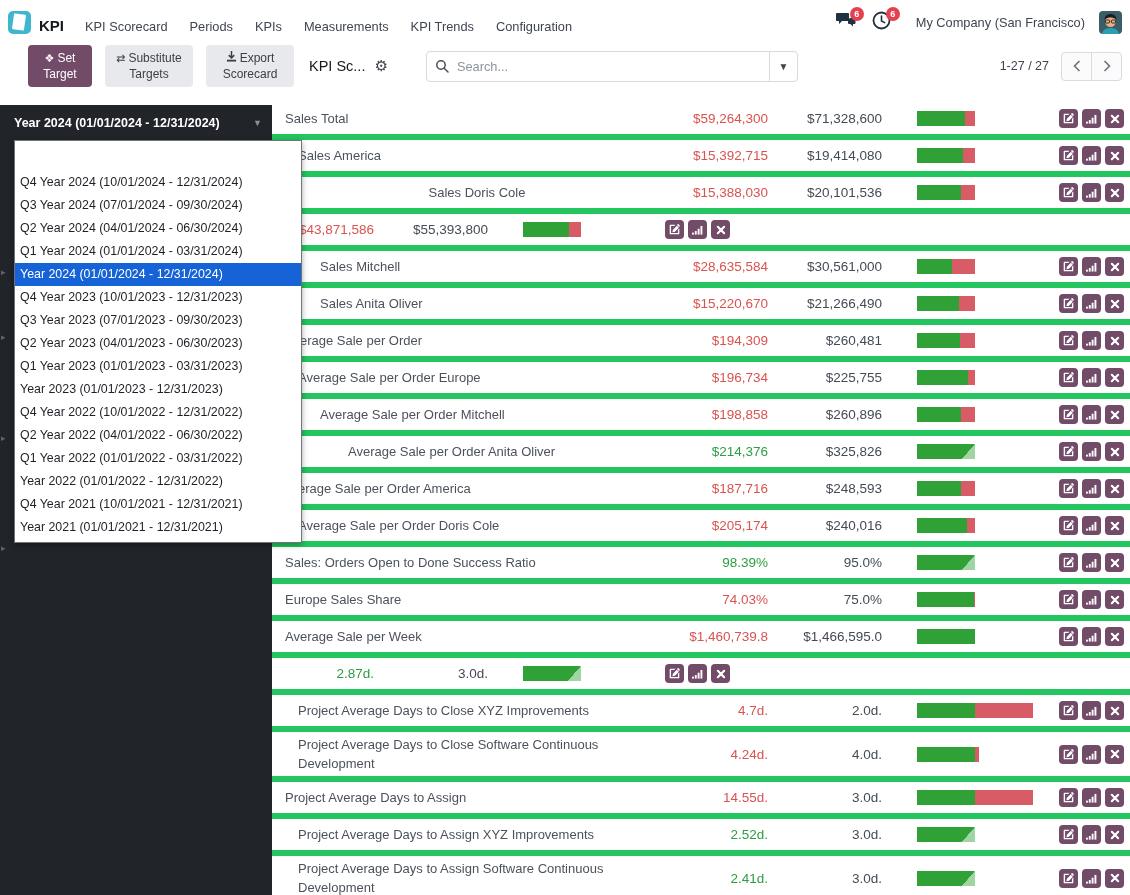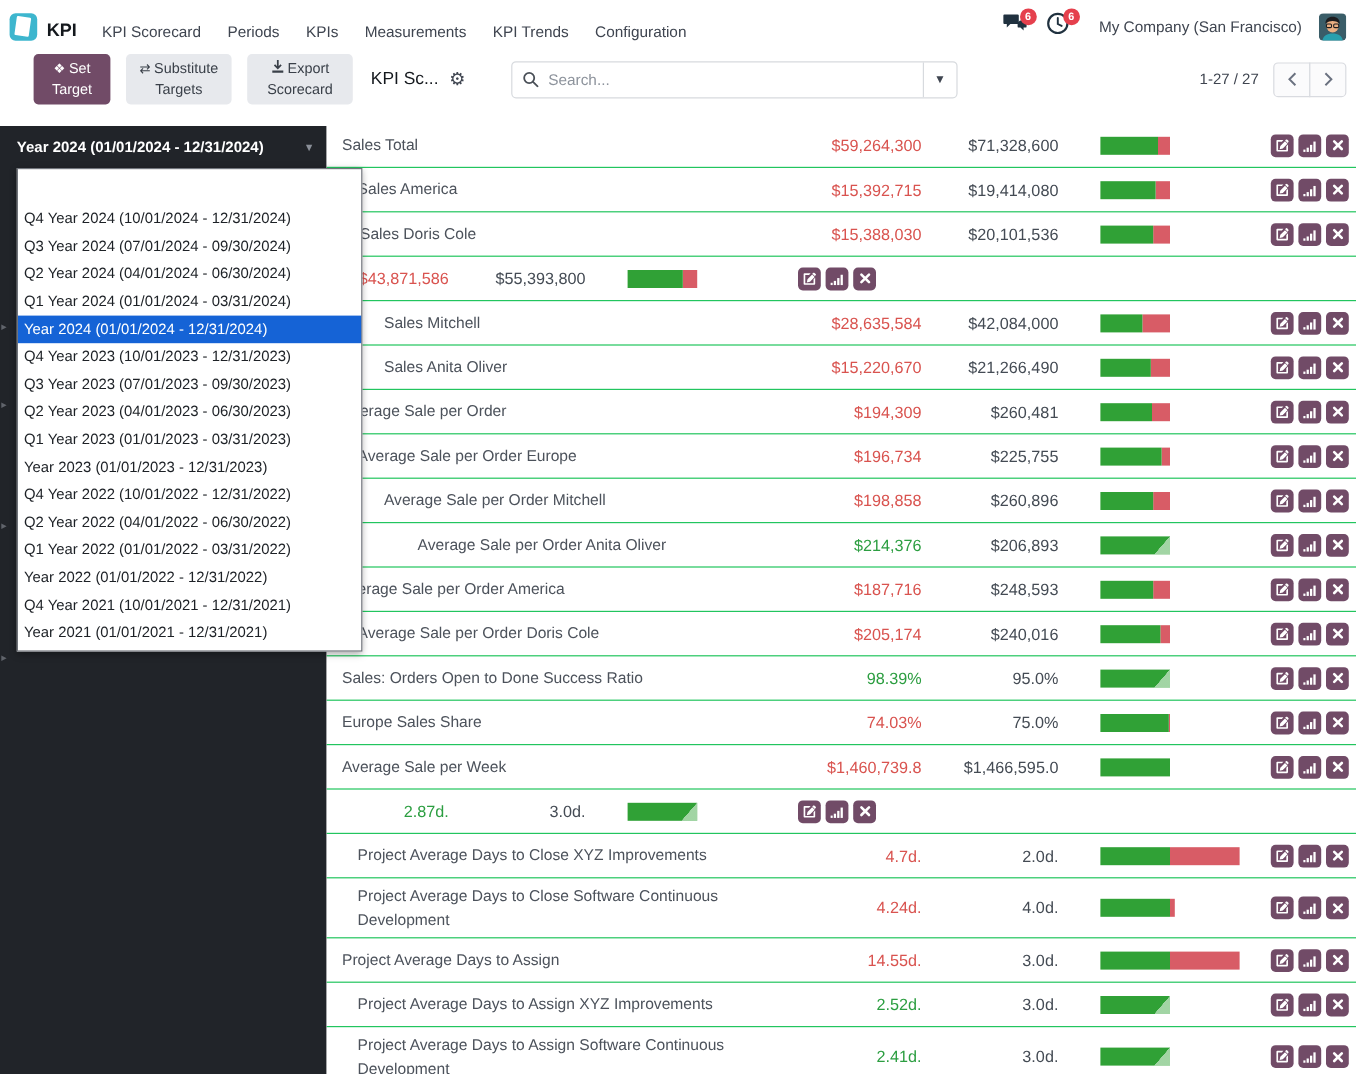--- a/index.html
+++ b/index.html
@@ -53,21 +53,21 @@
   .select-header .sel-arrow { color:#8a8f98; font-size:9px; margin-left:6px; }
   .dropdown { position:absolute; left:14px; top:35px; width:288px; background:#fff; border:1px solid #70747b;
     box-shadow:0 2px 6px rgba(0,0,0,.35); padding-bottom:3px; }
   .option { height:23px; line-height:23px; font-size:12.4px; color:#1d2126; padding:0 5px; white-space:nowrap; overflow:hidden; cursor:default; }
   .option.empty { height:30px; }
   .option.selected { background:#1563d6; color:#fff; }
   .tree-caret { position:absolute; left:1px; color:#60646b; font-size:9px; }
 
   
   .table { flex:1; margin-top:5px; overflow:hidden; }
-  .trow { display:flex; align-items:center; min-height:37px; border-bottom:1px solid #22c55e; }
+  .trow { display:flex; align-items:center; min-height:37px; border-bottom:6px solid #22c55e; }
   .trow.tall { min-height:50px; }
   .cell { flex:0 0 auto; }
   .c-name { flex:1 1 auto; font-size:13px; color:#4c525b; padding-right:12px; line-height:1.5; }
   .c-actual { width:130px; text-align:right; font-size:13.5px; padding-right:28px; }
   .c-actual.red { color:#d9534f; }
   .c-actual.green { color:#2c9e41; }
   .c-target { width:114px; text-align:right; font-size:13.5px; color:#444b54; padding-right:28px; }
   .c-bar { width:130px; }
   .track { display:flex; height:15px; margin-left:7px; }
   .seg-green { background:#30a136; position:relative; height:100%; }
@@ -265,21 +265,21 @@
             </svg>
       </button>
       <button class="act">
         <svg width="10" height="10" viewBox="0 0 12 12">
               <path d="M2.2 2.2l7.6 7.6M9.8 2.2l-7.6 7.6" stroke="#fff" stroke-width="2.6" stroke-linecap="round"></path>
             </svg>
       </button>
     </div>
   </div>
       <div class="trow">
-    <div class="cell c-name" style="padding-left: 28px;">Sales Doris Cole</div>
+    <div class="cell c-name" style="padding-left: 28px; text-align: center;">Sales Doris Cole</div>
     <div class="cell c-actual red">$15,388,030</div>
     <div class="cell c-target">$20,101,536</div>
     <div class="cell c-bar">
       <div class="track">
         <div class="seg-green" style="width: 44px;"></div>
         <div class="seg-red" style="width: 14px;"></div>
       </div>
     </div>
     <div class="cell c-actions">
       <button class="act">
@@ -330,21 +330,21 @@
       <button class="act">
         <svg width="10" height="10" viewBox="0 0 12 12">
               <path d="M2.2 2.2l7.6 7.6M9.8 2.2l-7.6 7.6" stroke="#fff" stroke-width="2.6" stroke-linecap="round"></path>
             </svg>
       </button>
     </div>
   </div>
       <div class="trow">
     <div class="cell c-name" style="padding-left: 48px;">Sales Mitchell</div>
     <div class="cell c-actual red">$28,635,584</div>
-    <div class="cell c-target">$42,084,000</div>
+    <div class="cell c-target">$30,561,000</div>
     <div class="cell c-bar">
       <div class="track">
         <div class="seg-green" style="width: 35px;"></div>
         <div class="seg-red" style="width: 23px;"></div>
       </div>
     </div>
     <div class="cell c-actions">
       <button class="act">
         <svg width="11" height="11" viewBox="0 0 16 16">
               <path fill="#fff" d="M15.6 2L14 .4a1 1 0 0 0-1.4 0l-1.1 1.1 3 3L15.6 3.4a1 1 0 0 0 0-1.4zM5.7 8.3l-.8 3.8 3.8-.8 5.7-5.7-3-3-5.7 5.7z"></path>
@@ -490,21 +490,21 @@
       <button class="act">
         <svg width="10" height="10" viewBox="0 0 12 12">
               <path d="M2.2 2.2l7.6 7.6M9.8 2.2l-7.6 7.6" stroke="#fff" stroke-width="2.6" stroke-linecap="round"></path>
             </svg>
       </button>
     </div>
   </div>
       <div class="trow">
     <div class="cell c-name" style="padding-left: 76px;">Average Sale per Order Anita Oliver</div>
     <div class="cell c-actual green">$214,376</div>
-    <div class="cell c-target">$206,893</div>
+    <div class="cell c-target">$325,826</div>
     <div class="cell c-bar">
       <div class="track">
         <div class="seg-green notch" style="width: 58px;"></div>
         <div class="seg-red" style="width: 0px;"></div>
       </div>
     </div>
     <div class="cell c-actions">
       <button class="act">
         <svg width="11" height="11" viewBox="0 0 16 16">
               <path fill="#fff" d="M15.6 2L14 .4a1 1 0 0 0-1.4 0l-1.1 1.1 3 3L15.6 3.4a1 1 0 0 0 0-1.4zM5.7 8.3l-.8 3.8 3.8-.8 5.7-5.7-3-3-5.7 5.7z"></path>

